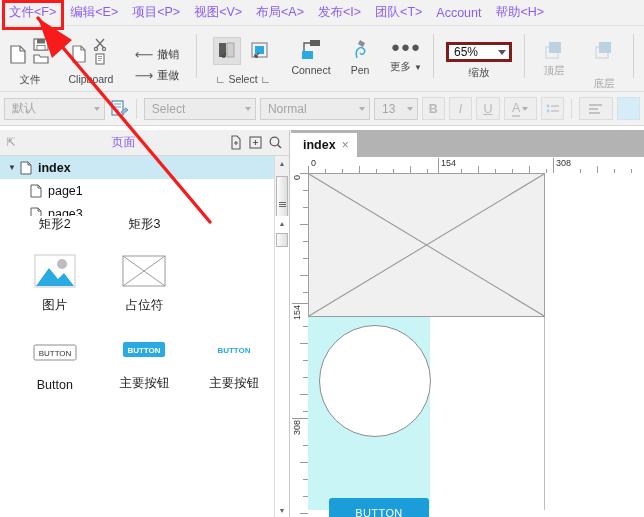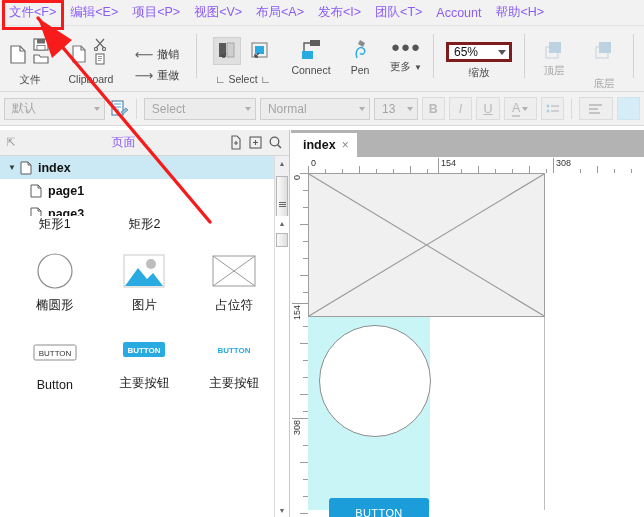--- a/index.html
+++ b/index.html
@@ -69,21 +69,21 @@
   .left{position:absolute;left:0;top:130px;width:290px;height:387px;background:#f4f4f4;
         border-right:1px solid #c8c8c8;box-sizing:border-box;}
   .panel-head{height:26px;background:#f0f0f0;border-bottom:1px solid #d6d6d6;
               display:flex;align-items:center;position:relative;box-sizing:border-box;}
   .panel-title{flex:1;text-align:center;font-size:12px;color:#8b5cf6;}
   .ph-icon{width:20px;height:20px;display:flex;align-items:center;justify-content:center;color:#5c5c5c;}
   .ph-left{width:22px;display:flex;align-items:center;justify-content:center;color:#9a9a9a;font-size:11px;}
 
   .tree{background:#ffffff;height:104px;position:relative;box-sizing:border-box;
         border-bottom:1px solid #d6d6d6;overflow:hidden;}
-  .trow{display:flex;align-items:center;height:23px;padding-left:6px;font-size:12.5px;color:#111;font-weight:bold;}
+  .trow{display:flex;align-items:center;height:23px;padding-left:6px;font-size:12.5px;color:#111;}
   .trow.sel{background:#cbe8f5;font-weight:bold;}
   .tri{width:12px;font-size:8px;color:#3a3a3a;display:flex;align-items:center;justify-content:center;}
   .pgicon{width:16px;display:flex;align-items:center;justify-content:center;margin-right:4px;}
   .indent{padding-left:28px;}
 
   .vscroll{position:absolute;right:0;top:0;width:15px;height:100%;background:#f0f0f0;
            border-left:1px solid #dcdcdc;box-sizing:border-box;}
   .vs-arrow{height:14px;display:flex;align-items:center;justify-content:center;
             font-size:7px;color:#666;background:#f0f0f0;}
   .vs-thumb{position:absolute;left:1px;right:1px;background:linear-gradient(90deg,#fbfbfb,#dedede);
@@ -439,36 +439,28 @@
 
     <div class="lib-select">
       <span>选择全部</span>
       <span class="caret"></span>
     </div>
 
     <div class="lib-body">
 
       <div class="lib-grid">
         <div class="lib-cell partial">
-          <div class="cap" style="margin-top:0;">矩形1</div>
+          <div class="cap" style="margin-top:0;">矩形2</div>
         </div>
         <div class="lib-cell partial">
-          <div class="cap" style="margin-top:0;">矩形2</div>
+          <div class="cap" style="margin-top:0;">矩形3</div>
         </div>
       </div>
 
       <div class="lib-grid">
-        <div class="lib-cell">
-          <div class="thumb">
-            <svg width="40" height="40" viewBox="0 0 40 40">
-                <circle cx="20" cy="20" r="17" fill="#fff" stroke="#8c8c8c" stroke-width="1.2"></circle>
-              </svg>
-          </div>
-          <div class="cap">椭圆形</div>
-        </div>
         <div class="lib-cell">
           <div class="thumb">
             <svg width="42" height="34" viewBox="0 0 42 34">
                 <rect x="1" y="1" width="40" height="32" fill="#fff" stroke="#c9c9c9" stroke-width="1"></rect>
                 <path d="M2 32 L15 14 L24 25 L30 19 L40 32 z" fill="#29abe2"></path>
                 <circle cx="28" cy="10" r="5" fill="#bdbdbd"></circle>
               </svg>
           </div>
           <div class="cap">图片</div>
         </div>

